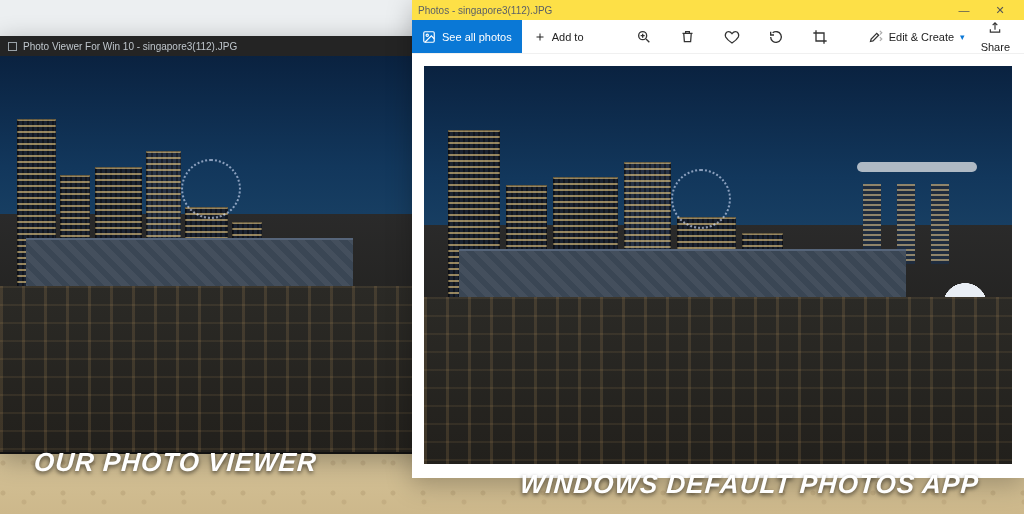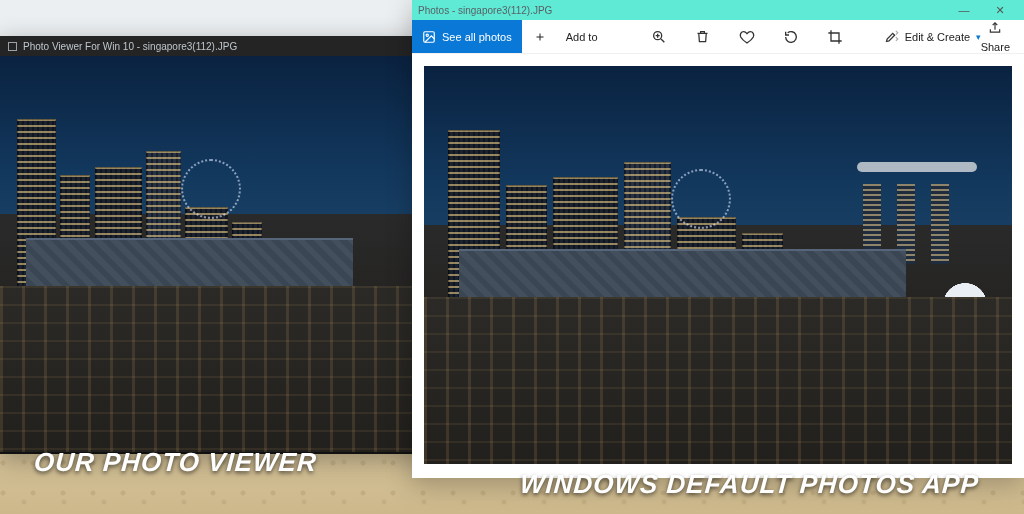--- a/index.html
+++ b/index.html
@@ -30,40 +30,40 @@
   .left-titlebar .sq { width:9px; height:9px; border:1px solid #9aa2a8; display:inline-block; }
   .left-photo { position:relative; width:100%; height:calc(100% - 22px); overflow:hidden; }
 
   
   .right-window {
     position:absolute; right:0; top:0; width:612px; height:478px;
     background:#fff; box-shadow:0 6px 24px rgba(0,0,0,.25); z-index:3;
     display:flex; flex-direction:column;
   }
   .win-titlebar {
-    height:20px; background:#5eead4; display:flex; align-items:center;
+    height:20px; background:#fde047; display:flex; align-items:center;
     padding:0 6px; font-size:10px; color:#5a5f66;
   }
   .win-titlebar .spacer { flex:1; }
   .win-ctrl { width:36px; text-align:center; font-size:11px; color:#555; cursor:pointer; }
 
   .toolbar {
     height:34px; background:#fff; display:flex; align-items:center; font-size:11px;
     color:#222; border-bottom:1px solid #f0f0f0;
   }
   .see-all {
     background:#0a78d6; color:#fff; height:100%; display:flex; align-items:center;
     gap:6px; padding:0 10px; cursor:pointer;
   }
   .addto {
-    display:flex; align-items:center; gap:20px; padding:0 12px; cursor:pointer; color:#222;
+    display:flex; align-items:center; gap:6px; padding:0 12px; cursor:pointer; color:#222;
   }
   .tb-center { flex:1; display:flex; align-items:center; justify-content:center; gap:28px; }
   .tb-icon { width:16px; height:16px; color:#333; cursor:pointer; display:flex; align-items:center; justify-content:center; }
-  .tb-right { display:flex; align-items:center; padding-right:14px; }
+  .tb-right { display:flex; align-items:center; gap:16px; padding-right:14px; }
   .edit-create { display:flex; align-items:center; gap:6px; cursor:pointer; color:#222;}
   .share { display:flex; align-items:center; gap:6px; cursor:pointer; color:#222;flex-direction:column;}
   .chev { font-size:9px; color:#0a78d6; }
 
   .photo-canvas {
     flex:1; background:#fff; padding:12px 12px 14px 12px;
   }
   .right-photo { position:relative; width:100%; height:100%; overflow:hidden; }
 
   

